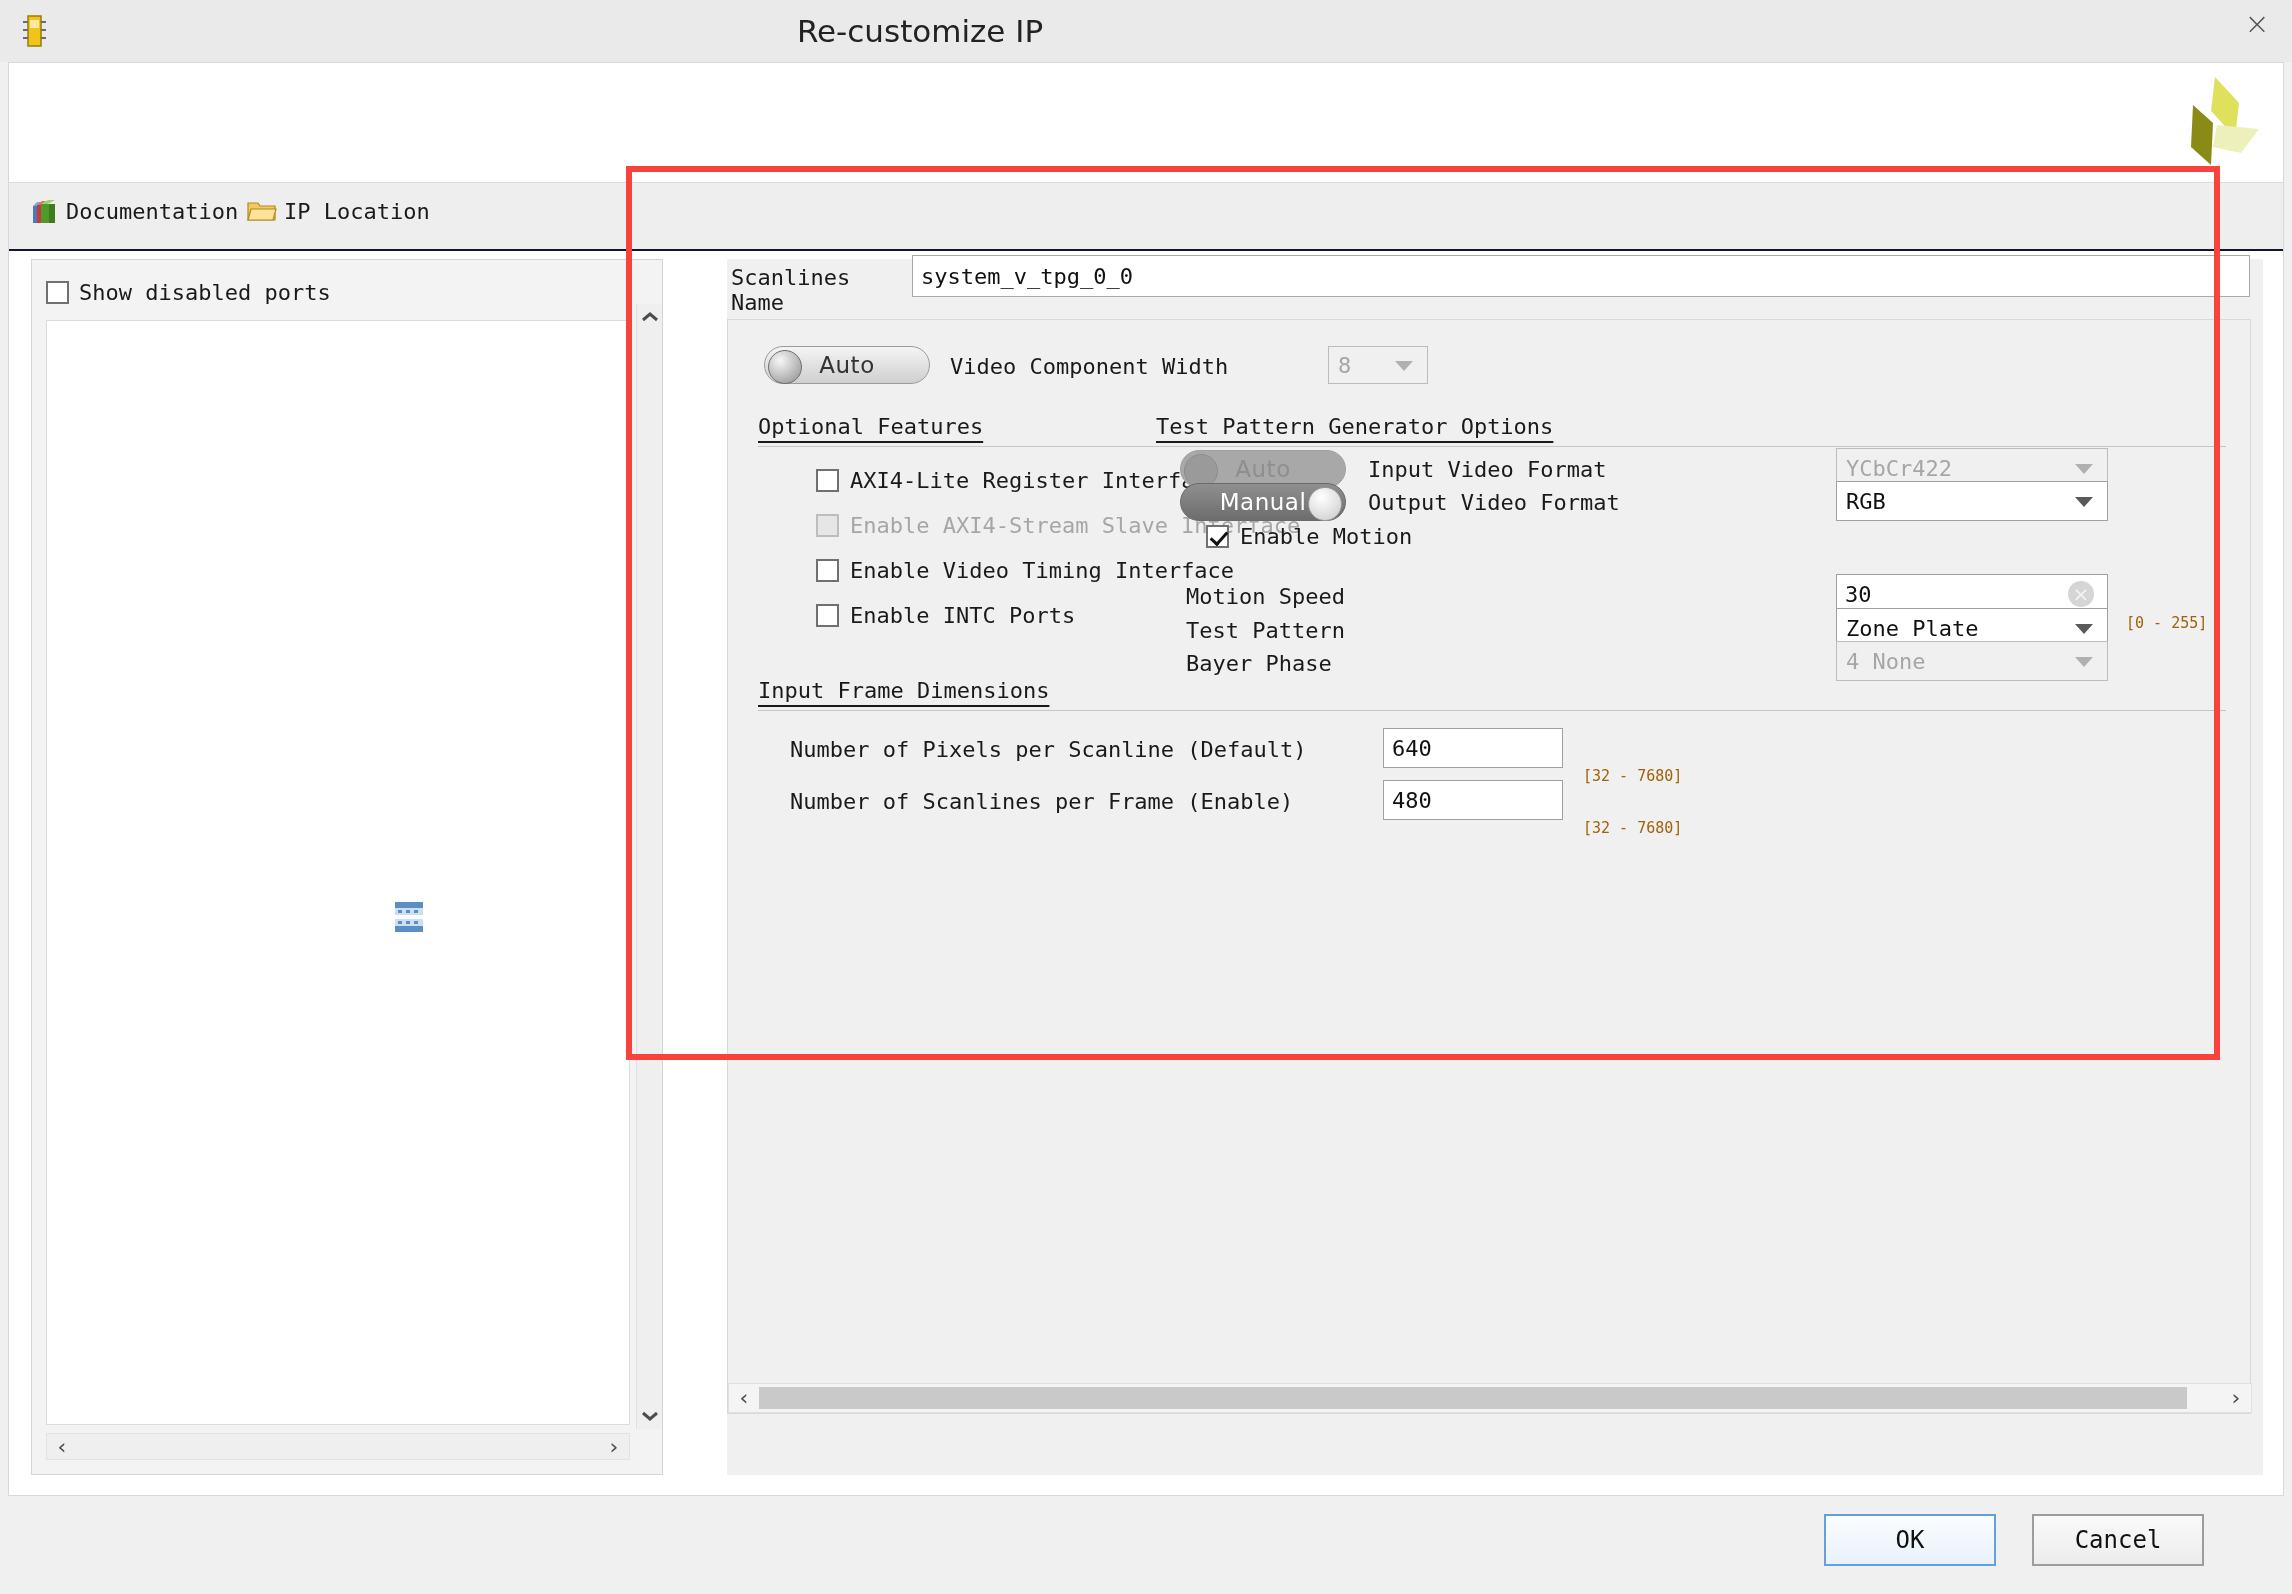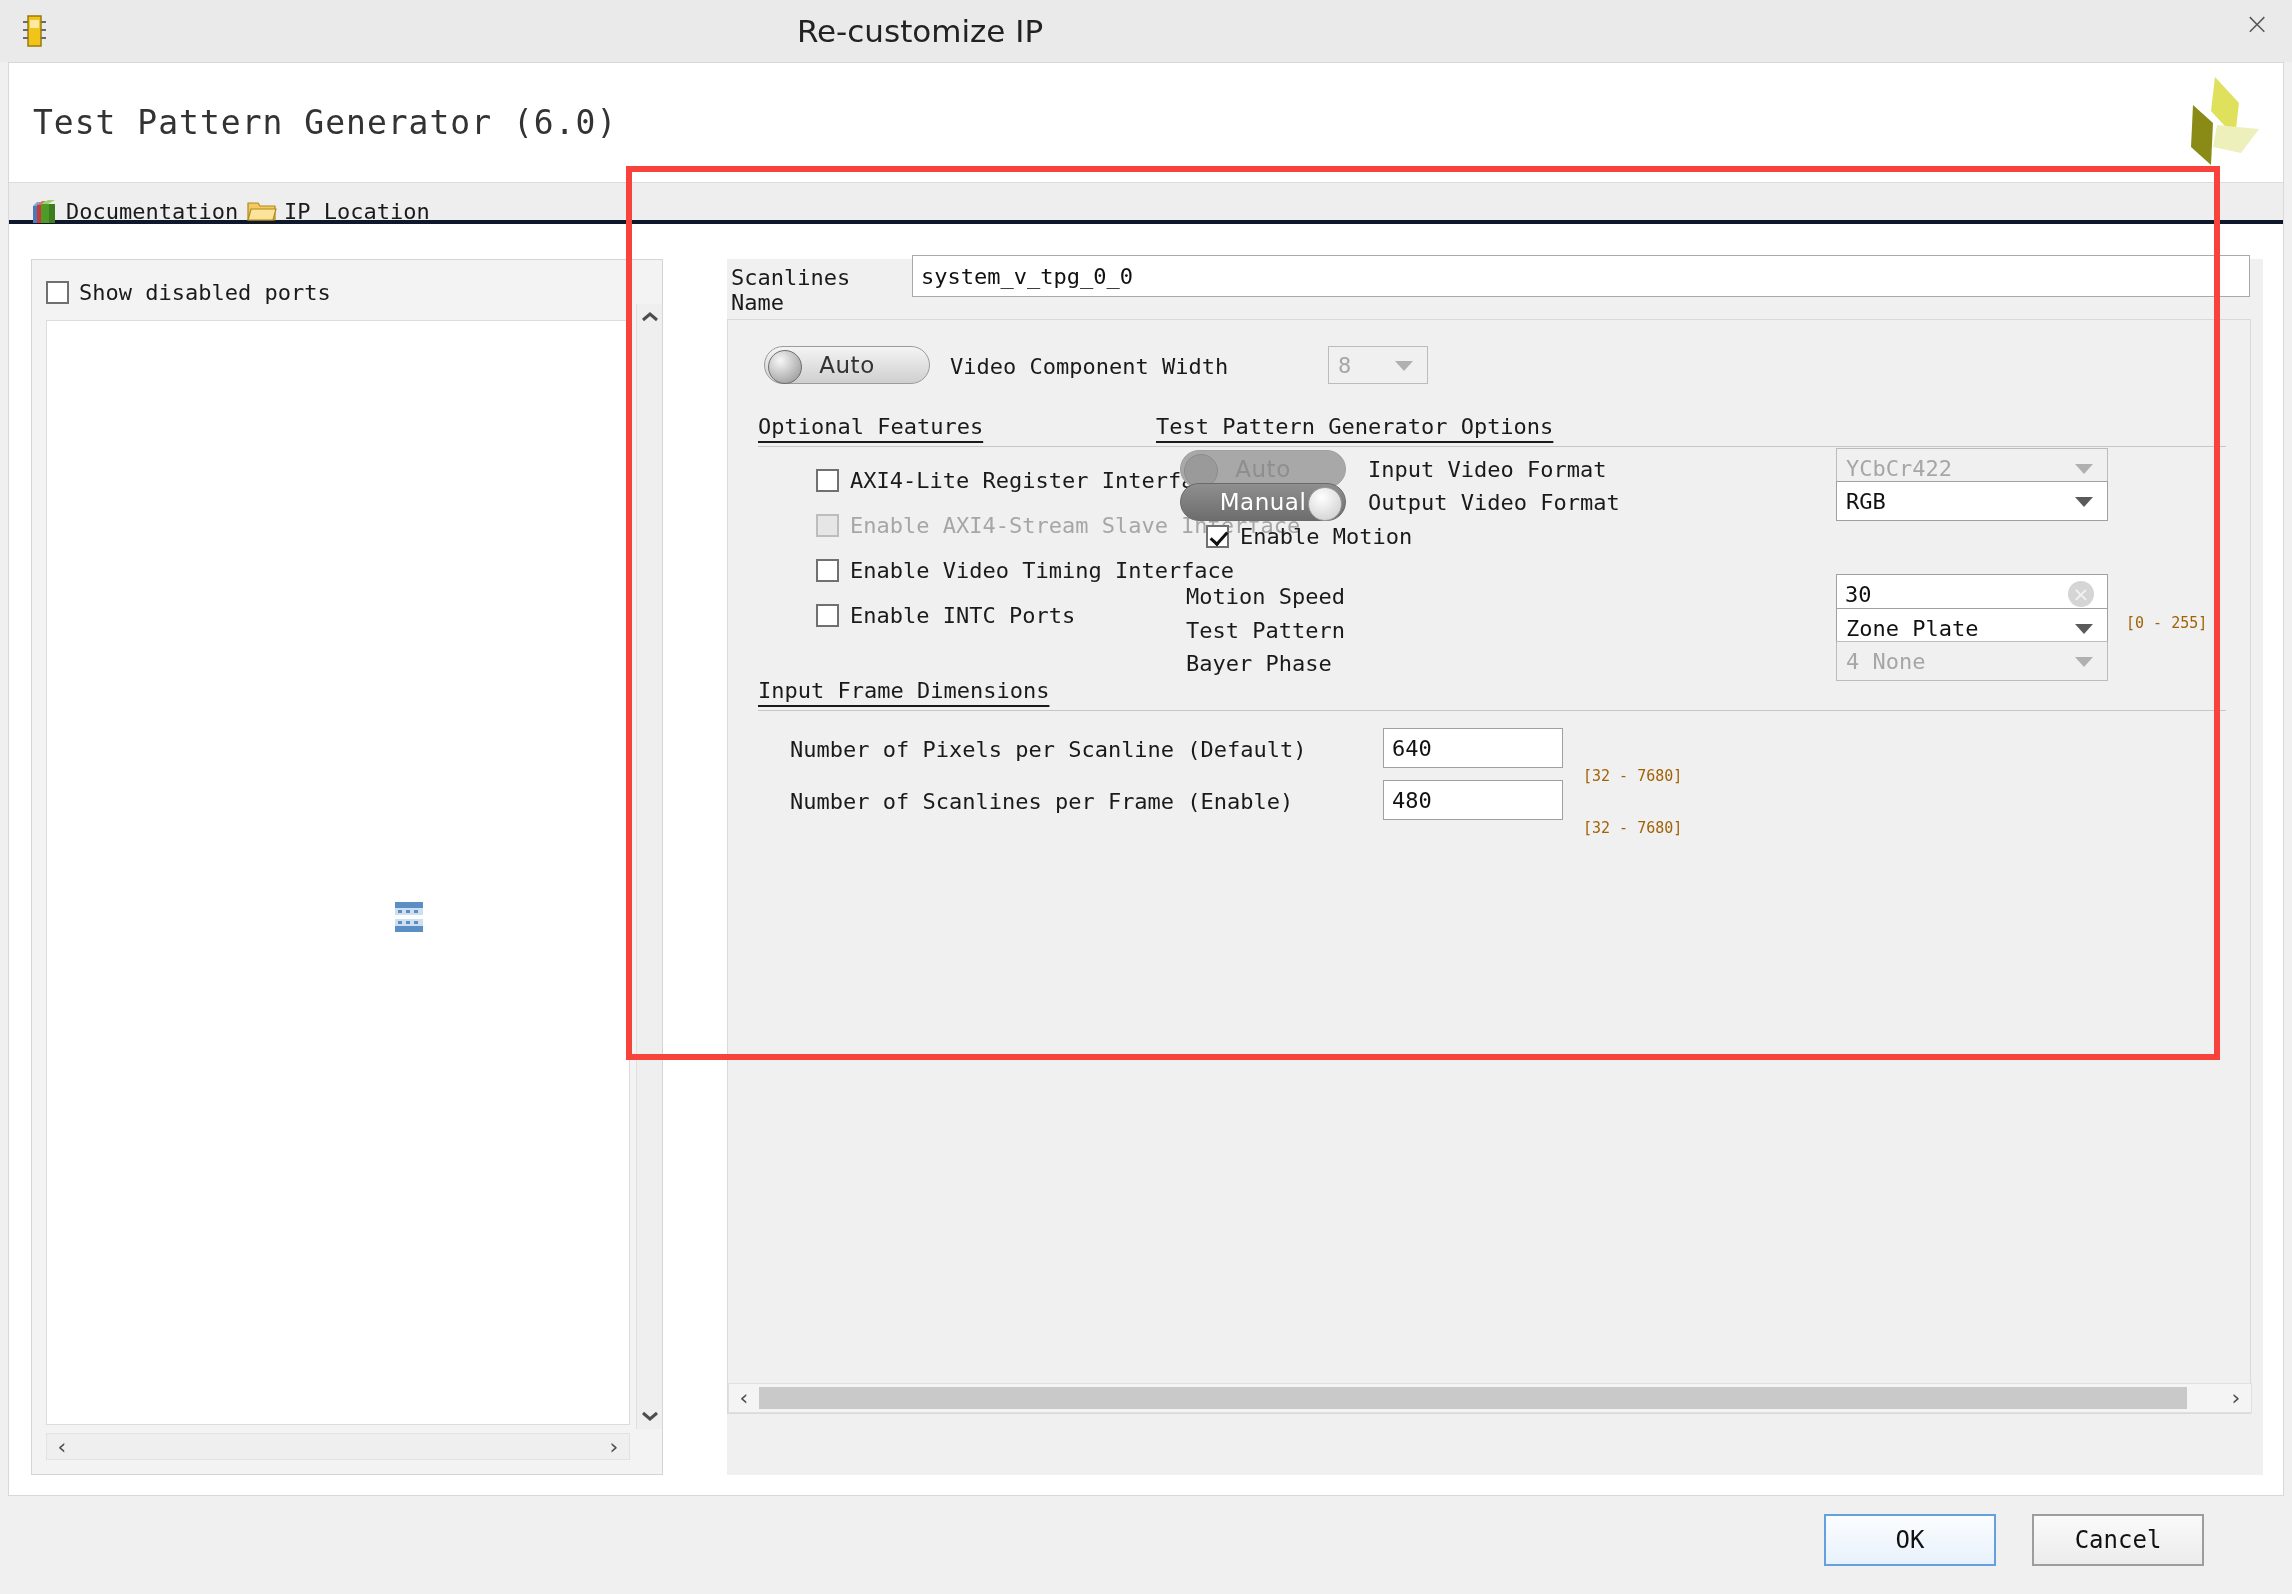--- a/index.html
+++ b/index.html
@@ -44,22 +44,22 @@
     border-bottom:1px solid #dcdcdc;box-sizing:border-box;
   }
   .ipheader .ipname{
     position:absolute;left:24px;top:40px;
     font-size:33px;color:#333;letter-spacing:1px;
     font-family:"DejaVu Sans Mono", monospace;
   }
   .logo{position:absolute;right:22px;top:12px;width:110px;height:100px;}
 
   .linkbar{
-    position:absolute;left:0;top:120px;width:2274px;height:41px;
-    background:#eeeeee;border-bottom:4px solid #0f172a;box-sizing:border-box;
+    position:absolute;left:0;top:120px;width:2274px;height:68px;
+    background:#eeeeee;border-bottom:2px solid #0f172a;box-sizing:border-box;
   }
   .lnk{position:absolute;top:11px;height:34px;display:flex;align-items:center;cursor:pointer;}
   .lnk .lbl{font-size:22px;color:#1a1a1a;margin-left:7px;font-family:"DejaVu Sans Mono", monospace;}
   .lnk-doc{left:22px;}
   .lnk-loc{left:238px;}
 
   
   .icon-books{width:28px;height:28px;position:relative;}
   .icon-folder{width:30px;height:24px;position:relative;}
 
@@ -276,21 +276,20 @@
     </div>
     <div class="title">Re-customize IP</div>
     <div class="closebtn">
       <span class="glyph">×</span>
     </div>
   </div>
 
   <div class="dialog">
 
     <div class="ipheader">
-      <div class="ipname">Test Pattern Generator (6.0)</div>
       <div class="logo">
         <svg width="110" height="100" viewBox="0 0 110 100">
           <polygon points="64,2 88,28 84,62 60,36" fill="#dfe05c"></polygon>
           <polygon points="42,30 62,48 60,90 40,72" fill="#8a8a17"></polygon>
           <polygon points="66,50 108,54 90,78 62,72" fill="#eef0bb"></polygon>
         </svg>
       </div>
     </div>
 
     <div class="linkbar">

